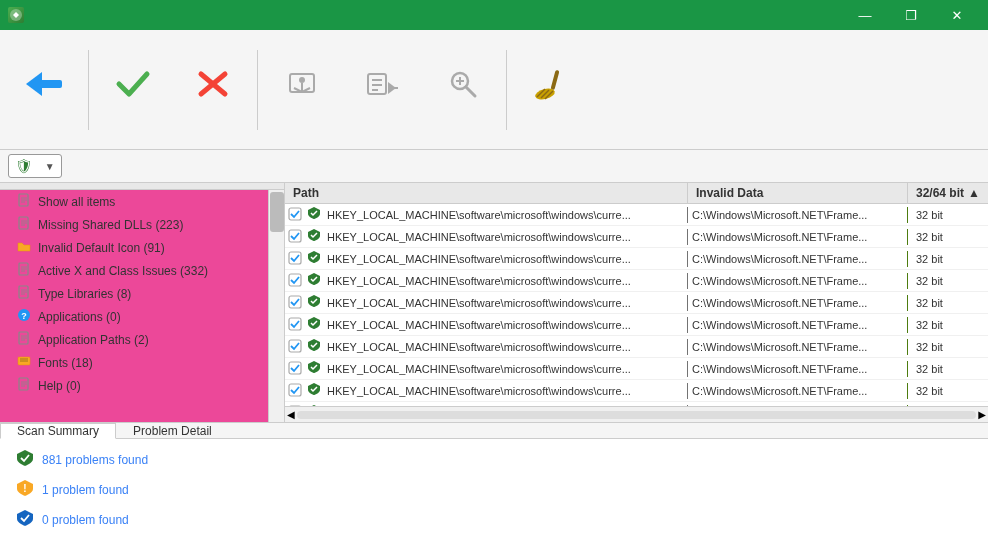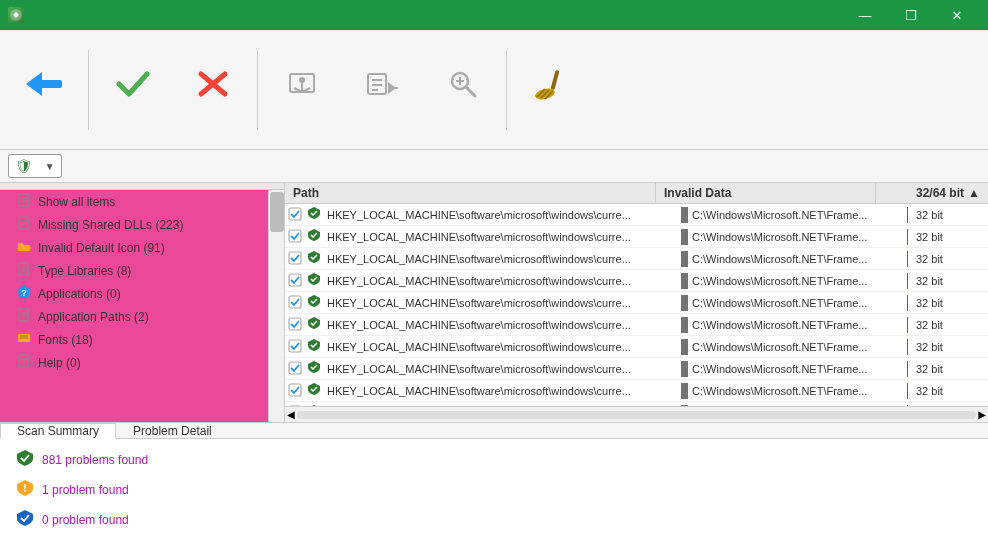--- a/index.html
+++ b/index.html
@@ -183,37 +183,37 @@
     .right-header {
       display: flex;
       background: #e8e8e8;
       border-bottom: 1px solid #ccc;
       font-weight: bold;
       font-size: 12px;
       color: #333;
     }
     .col-path { flex: 1; padding: 3px 8px; border-right: 1px solid #ccc; }
     .col-invalid { width: 220px; padding: 3px 8px; border-right: 1px solid #ccc; }
-    .col-bits { width: 80px; padding: 3px 8px; margin-left: 32px; }
+    .col-bits { width: 80px; padding: 3px 8px; }
 
     .right-content {
       flex: 1;
       overflow-y: auto;
       overflow-x: hidden;
     }
     .data-row {
       display: flex;
       align-items: center;
       border-bottom: 1px solid #f0f0f0;
       font-size: 11px;
       min-height: 22px;
     }
     .row-check { width: 20px; text-align: center; flex-shrink: 0; font-size: 11px; color: #555; }
     .row-shield { width: 18px; text-align: center; flex-shrink: 0; color: #2e7d32; font-size: 12px; }
-    .row-path { flex: 1; padding: 2px 4px; overflow: hidden; text-overflow: ellipsis; white-space: nowrap; color: #333; border-right: 7px solid #737373; }
+    .row-path { flex: 1; padding: 2px 4px; overflow: hidden; text-overflow: ellipsis; white-space: nowrap; color: #333; border-right: 1px solid #737373; }
     .row-invalid { width: 220px; padding: 2px 4px; overflow: hidden; text-overflow: ellipsis; white-space: nowrap; color: #333; border-right: 1px solid #4d7c0f; }
     .row-bits { width: 80px; padding: 2px 8px; color: #333; }
 
     
     .hscroll-area {
       height: 16px;
       background: #f0f0f0;
       border-top: 1px solid #ccc;
       display: flex;
       align-items: center;
@@ -257,21 +257,21 @@
       flex: 1;
       padding: 10px 16px;
       background: white;
     }
     .summary-row {
       display: flex;
       align-items: center;
       gap: 8px;
       margin-bottom: 8px;
       font-size: 12px;
-      color: #a21caf;
+      color: #3b82f6;
     }
     .summary-icon { font-size: 16px; }
   </style>
 </head>
 <body>
 
 <div class="title-bar">
   <div class="title-bar-icon">
     <svg width="14" height="14" viewBox="0 0 14 14">
       <circle cx="7" cy="7" r="6" fill="#fff" opacity="0.3"></circle>
@@ -407,20 +407,29 @@
                 <line x1="4" y1="7" x2="10" y2="7" stroke="#888" stroke-width="0.8"></line>
                 <line x1="4" y1="9" x2="8" y2="9" stroke="#888" stroke-width="0.8"></line>
               </svg></span>
     <span>Missing Shared DLLs (223)</span>
   </div>
           <div class="section-item">
     <span class="item-icon"><svg width="14" height="14" viewBox="0 0 14 14">
                 <path d="M1,4 L1,12 L13,12 L13,6 L7,6 L5,4 Z" fill="#F9A825" stroke="#e6900a" stroke-width="0.5"></path>
               </svg></span>
     <span>Invalid Default Icon (91)</span>
+  </div>
+          <div class="section-item">
+    <span class="item-icon"><svg width="14" height="14" viewBox="0 0 14 14">
+                <rect x="2" y="1" width="9" height="12" rx="1" fill="none" stroke="#888" stroke-width="1.2"></rect>
+                <line x1="4" y1="5" x2="10" y2="5" stroke="#888" stroke-width="0.8"></line>
+                <line x1="4" y1="7" x2="10" y2="7" stroke="#888" stroke-width="0.8"></line>
+                <line x1="4" y1="9" x2="8" y2="9" stroke="#888" stroke-width="0.8"></line>
+              </svg></span>
+    <span>Active X and Class Issues (332)</span>
   </div>
           <div class="section-item">
     <span class="item-icon"><svg width="14" height="14" viewBox="0 0 14 14">
                 <rect x="2" y="1" width="9" height="12" rx="1" fill="none" stroke="#888" stroke-width="1.2"></rect>
                 <line x1="4" y1="5" x2="10" y2="5" stroke="#888" stroke-width="0.8"></line>
                 <line x1="4" y1="7" x2="10" y2="7" stroke="#888" stroke-width="0.8"></line>
                 <line x1="4" y1="9" x2="8" y2="9" stroke="#888" stroke-width="0.8"></line>
               </svg></span>
     <span>Type Libraries (8)</span>
   </div>

